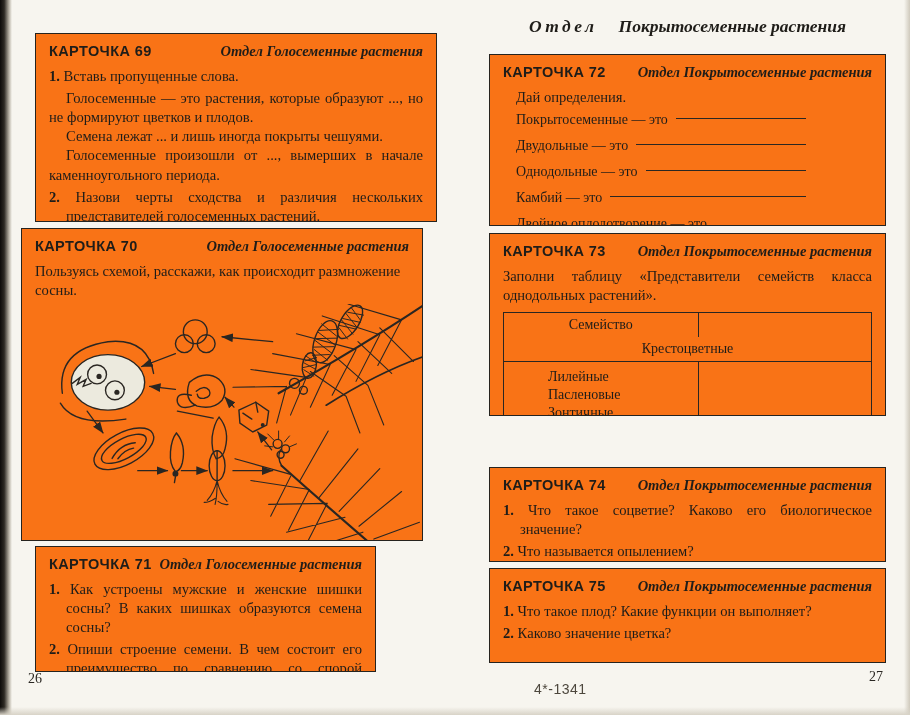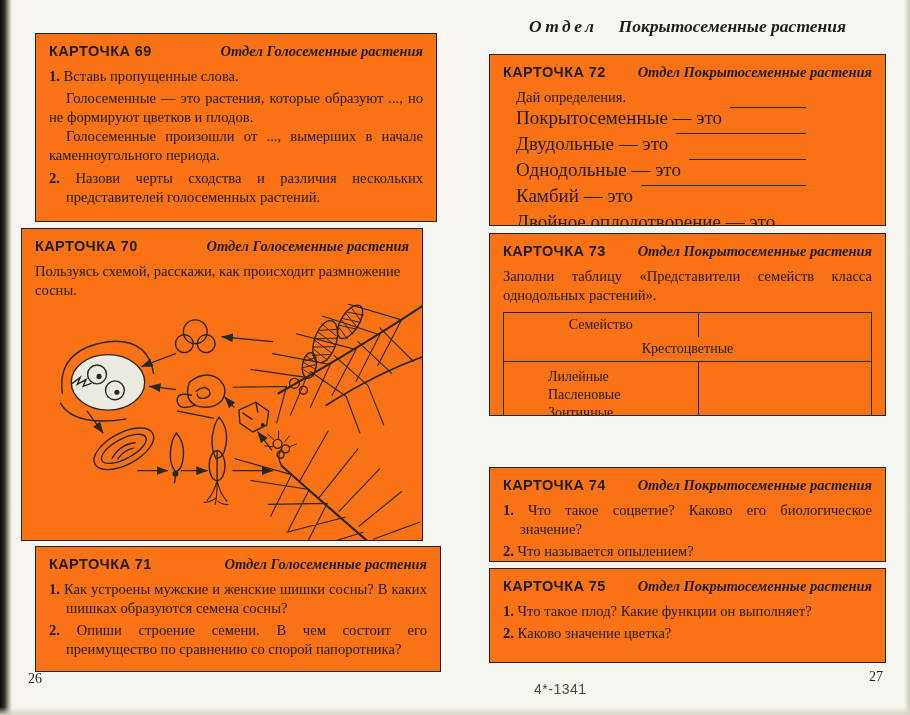--- a/index.html
+++ b/index.html
@@ -29,21 +29,21 @@
   .card-section { font-weight:bold; font-style:italic; font-size:14.5px; white-space:nowrap; }
 
   .q { font-size:14.6px; line-height:1.31; text-align:justify;
        padding-left:17px; text-indent:-17px; margin:3px 0; }
   .q b { font-size:14.6px; }
   .sub { font-size:14.6px; line-height:1.31; text-align:justify; text-indent:17px; margin:0; }
   .plain { font-size:14.6px; line-height:1.31; margin:2px 0; }
 
   
   .c72-body { padding-left:13px; padding-right:66px; }
-  .defrow { display:flex; align-items:flex-start; height:26px; font-size:19px; }
+  .defrow { display:flex; align-items:center; height:26px; font-size:14px; }
   .defrow .lbl { white-space:nowrap; }
   .defrow .blank { flex:1; border-bottom:1.1px solid #2b2722; margin:0 0 3px 8px; min-width:40px; }
 
   
   .tbl { border:1.2px solid #2a2622; margin-top:7px; font-size:14px; }
   .tbl-row { display:flex; }
   .tbl-head { border-bottom:1.2px solid #2a2622;flex-direction:column; }
   .tbl .c1 { width:53%; border-right:1.2px solid #2a2622; box-sizing:border-box; }
   .tbl .c2 { flex:1; }
   .tbl-head .c1, .tbl-head .c2 { text-align:center; padding:4px 2px; }
@@ -71,20 +71,21 @@
 
 <div class="page page-left">
 
   <div class="card" style="left:26px; top:33px; width:402px; height:189px;">
     <div class="card-head">
       <span class="card-title">КАРТОЧКА 69</span>
       <span class="card-section">Отдел Голосеменные растения</span>
     </div>
     <p class="q"><b>1.</b> <span>Вставь пропущенные слова.</span></p>
     <p class="sub">Голосеменные — это растения, которые образуют ..., но не формируют цветков и плодов.</p>
+    <p class="sub">Семена лежат ... и лишь иногда покрыты чешуями.</p>
     <p class="sub">Голосеменные произошли от ..., вымерших в начале каменноугольного периода.</p>
     <p class="q"><b>2.</b> <span>Назови черты сходства и различия нескольких представителей голосеменных растений.</span></p>
   </div>
 
   <div class="card" style="left:12px; top:228px; width:402px; height:313px;">
     <div class="card-head">
       <span class="card-title">КАРТОЧКА 70</span>
       <span class="card-section">Отдел Голосеменные растения</span>
     </div>
     <p class="plain">Пользуясь схемой, расскажи, как происходит размножение сосны.</p>
@@ -184,21 +185,21 @@
           <line x1="243" y1="147" x2="229" y2="129" marker-end="url(#ah)"></line>
           <line x1="57" y1="108" x2="73" y2="130" marker-end="url(#ah)"></line>
           <line x1="108" y1="168" x2="138" y2="168" marker-end="url(#ah)"></line>
           <line x1="152" y1="168" x2="178" y2="168" marker-end="url(#ah)"></line>
           <line x1="204" y1="168" x2="244" y2="168" marker-end="url(#ah)"></line>
         </g>
       </g>
     </svg>
   </div>
 
-  <div class="card" style="left:26px; top:546px; width:406px; height:126px;">
+  <div class="card" style="left:26px; top:546px; width:341px; height:126px;">
     <div class="card-head">
       <span class="card-title">КАРТОЧКА 71</span>
       <span class="card-section">Отдел Голосеменные растения</span>
     </div>
     <p class="q"><b>1.</b> <span>Как устроены мужские и женские шишки сосны? В каких шишках образуются семена сосны?</span></p>
     <p class="q"><b>2.</b> <span>Опиши строение семени. В чем состоит его преимущество по сравнению со спорой папоротника?</span></p>
   </div>
 
   <div class="pageno pn-left">26</div>
 </div>

